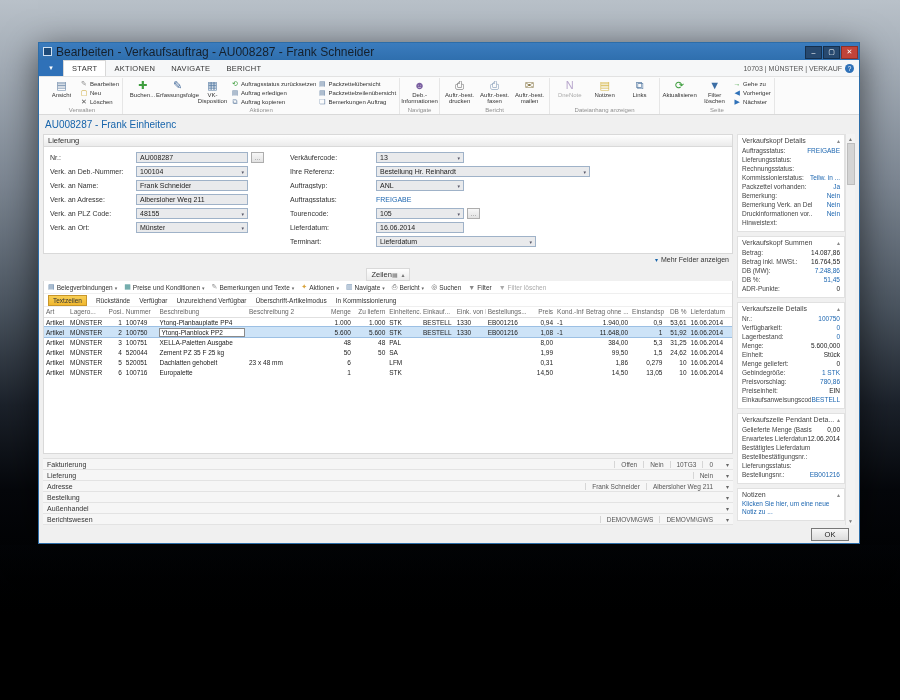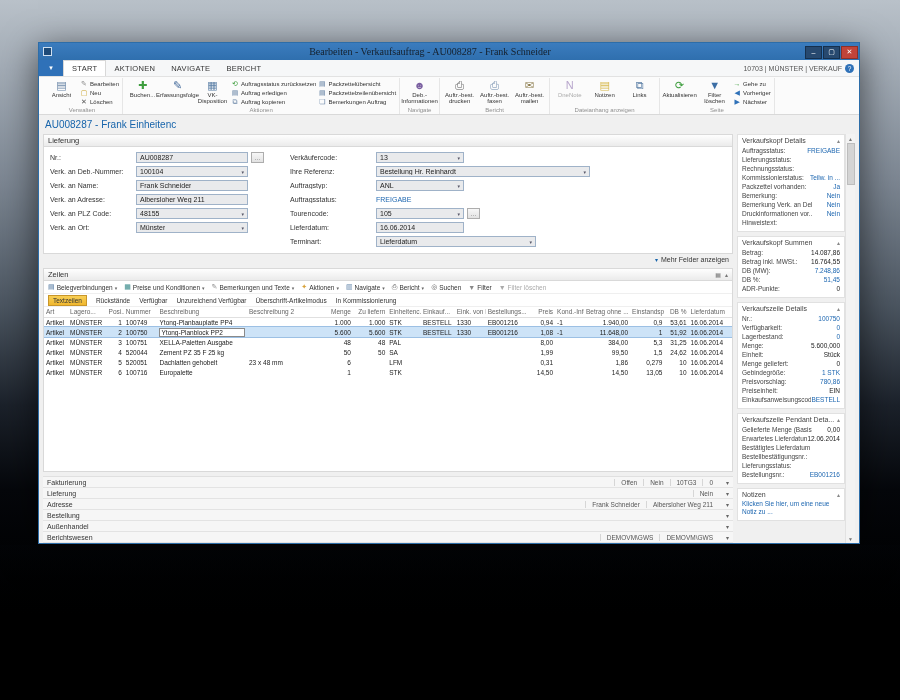--- a/index.html
+++ b/index.html
@@ -7,21 +7,21 @@
   body { font-family:"Liberation Sans","DejaVu Sans",sans-serif; background:#000; }
   #stage { position:relative; width:900px; height:700px; overflow:hidden;
     background:linear-gradient(180deg,#b9c1c9 0%,#a2abb5 10%,#7c8692 26%,#4a545f 44%,#1b212a 58%,#05070b 70%,#000 85%); }
 
   
   #app-window { position:absolute; left:38px; top:42px; width:822px; height:502px;
     border:1px solid #2d6da8; background:#f0f0f0; display:flex; flex-direction:column;
     box-shadow:0 8px 34px rgba(0,0,0,.6); }
   .titlebar { height:17px; background:linear-gradient(#3b7cbe,#2f6fae); display:flex; align-items:center; flex:none; }
   .app-ico { width:9px; height:9px; margin:0 4px; background:#1d4independent; background:#1d4a77; border:1px solid #cfe0f0; flex:none; }
-  .title-text { flex:1; text-align:center; font-size:10px; color:#15202c; white-space:nowrap; overflow:hidden;font-family:Liberation Serif, serif; }
+  .title-text { flex:1; text-align:left; font-size:12px; color:#15202c; white-space:nowrap; overflow:hidden; }
   .winbtns { display:flex; flex:none; margin:1px 1px 0 0; }
   .wb { width:17px; height:13px; margin-left:1px; display:flex; align-items:center; justify-content:center;
         font-size:7px; color:#fff; background:#27496f; border:1px solid #16304d; }
   .wb.close { background:#c14439; border-color:#8e2f27; }
   .wb.min::before { content:"–"; } .wb.max::before { content:"▢"; } .wb.close::before { content:"✕"; }
 
   .menubar { height:17px; background:#f6f7f8; border-bottom:1px solid #e2e2e2; display:flex; align-items:stretch; font-size:7.5px; flex:none; }
   .app-menu-btn { width:24px; background:#2f71b8; color:#fff; display:flex; align-items:center; justify-content:center; font-size:7px; }
   .app-menu-btn::before { content:"▾"; }
   .menu-tab { padding:7px 8px; display:flex; align-items:center; color:#333; letter-spacing:.3px; }
@@ -61,21 +61,21 @@
   .fbox .dd { margin-left:auto; font-size:5px; color:#556; padding-left:3px; }
   .fbox .dd::before { content:"▾"; }
   .lookup-btn { width:13px; height:11px; margin-left:3px; border:1px solid #adadad; background:linear-gradient(#f7f7f7,#e2e2e2);
     font-size:6px; color:#444; display:flex; align-items:center; justify-content:center; }
   .lookup-btn::before { content:"…"; }
   .flink { font-size:7px; color:#1c66b0; }
   .size-s { width:88px; } .size-m { width:112px; } .size-l { width:160px; } .size-xl { width:214px; }
   .more-fields { height:11px; display:flex; align-items:center; justify-content:flex-end; gap:3px; font-size:7px; color:#333; padding:0 4px; flex:none; }
   .chev-down::before { content:"▾"; font-size:6px; color:#1764ab; }
 
-  .zeilen { flex:1; display:flex; flex-direction:column; min-height:0; margin-top:3px; }
+  .zeilen { flex:1; display:flex; flex-direction:column; min-height:0; margin-top:3px;align-items:center; }
   .zh-right { margin-left:auto; display:flex; gap:4px; color:#777; font-size:6px; }
   .zh-grid-ico::before { content:"▦"; } .zh-collapse::before { content:"▴"; }
   .zeilen-body { flex:1; background:#fff; border:1px solid #d9d9d9; border-top:none; display:flex; flex-direction:column; min-height:0; }
   .ztoolbar { height:13px; display:flex; align-items:center; gap:7px; font-size:6.5px; color:#333; padding:0 4px; border-bottom:1px solid #efefef; flex:none; }
   .tb-item { display:flex; align-items:center; gap:2px; white-space:nowrap; }
   .tb-item .ico { font-size:7px; }
   .tb-caret::before { content:"▾"; font-size:5px; color:#666; }
   .zfilters { height:13px; display:flex; align-items:center; gap:9px; font-size:6.5px; color:#333; padding:0 4px; border-bottom:1px solid #efefef; flex:none; }
   .zfilter { white-space:nowrap; }
   .zfilter.active { background:linear-gradient(#f8cf56,#f0b72e); border:1px solid #c8962a; padding:0 4px; height:11px; line-height:10px; }
@@ -834,18 +834,21 @@
             </div>
           <div class="sb-scroll">
             <span class="sb-arrow sb-up"></span>
             <span class="sb-thumb"></span>
             <span class="sb-track"></span>
             <span class="sb-arrow sb-down"></span>
           </div>
         </div>
       </div>
 
+      <div class="bottombar">
+        <div class="ok-btn">OK</div>
+      </div>
     </div>
   </div>
 
   <div id="reflection"></div>
   <div id="reflection-fade"></div>
 </div>
 
 </body></html>

